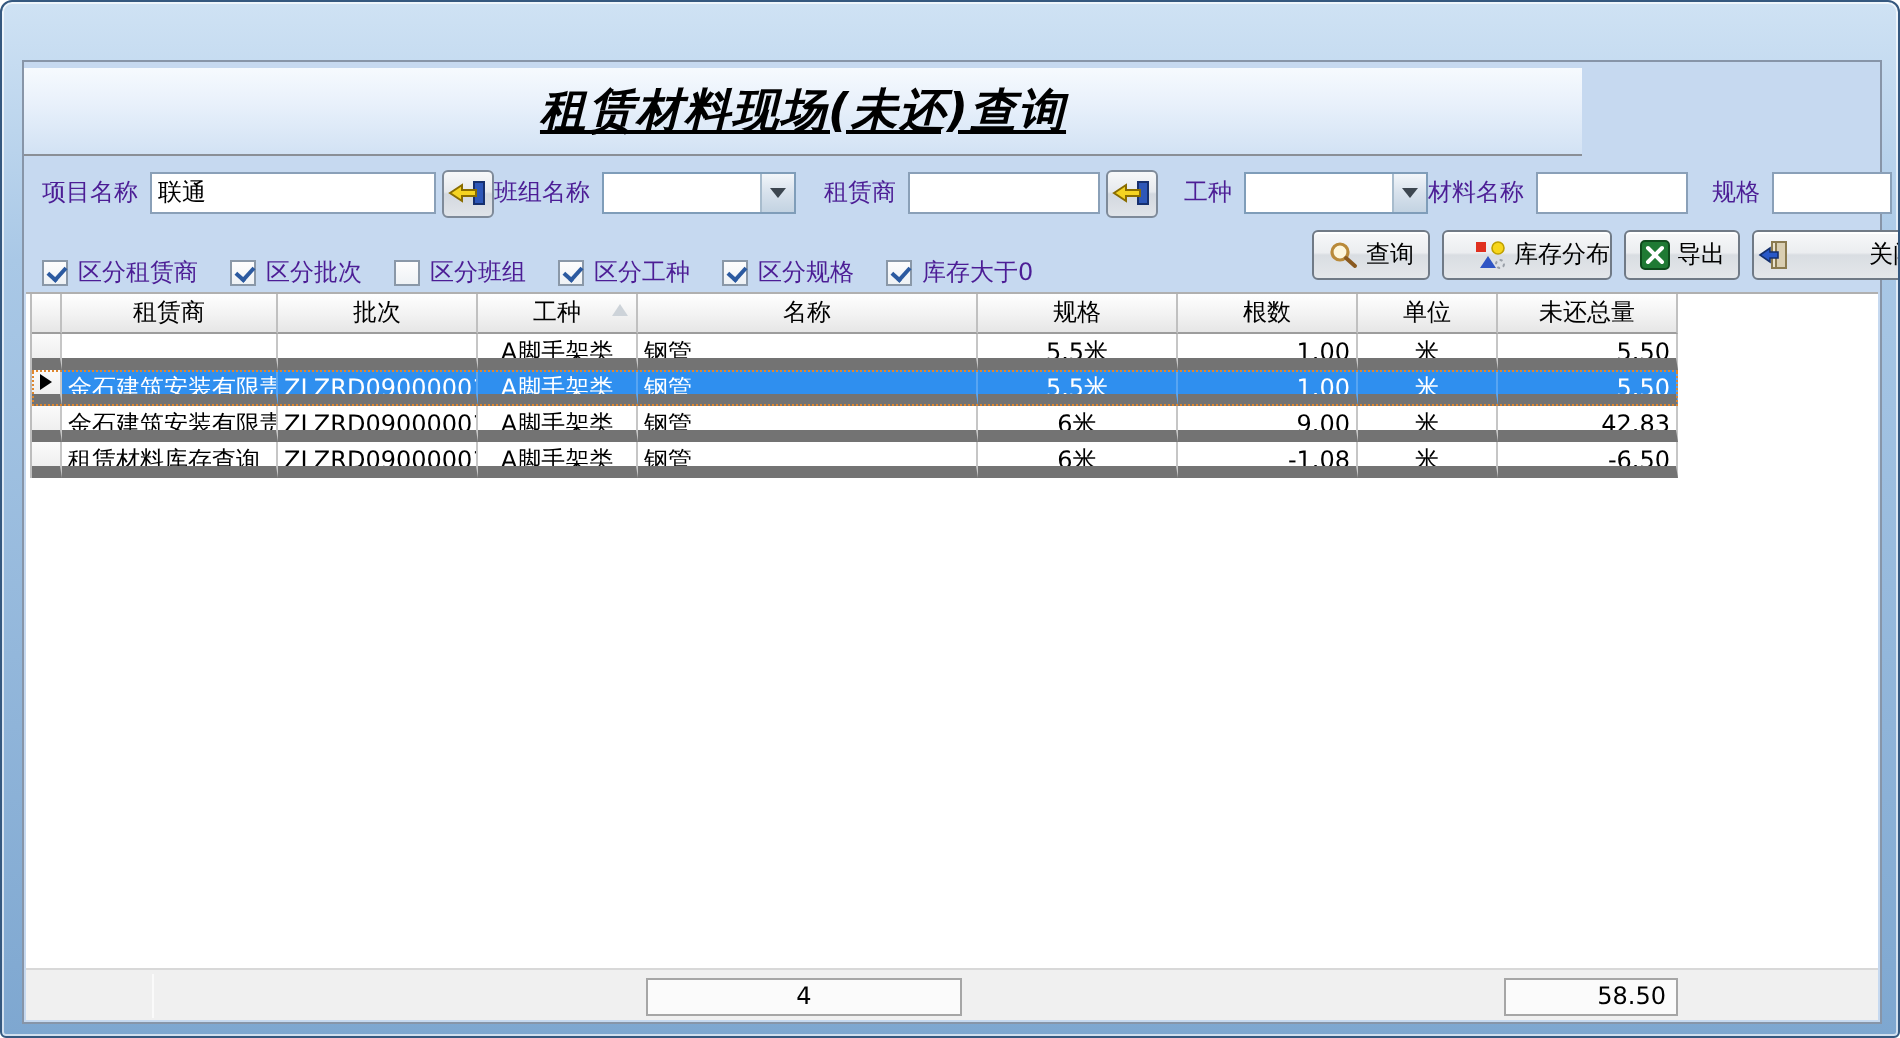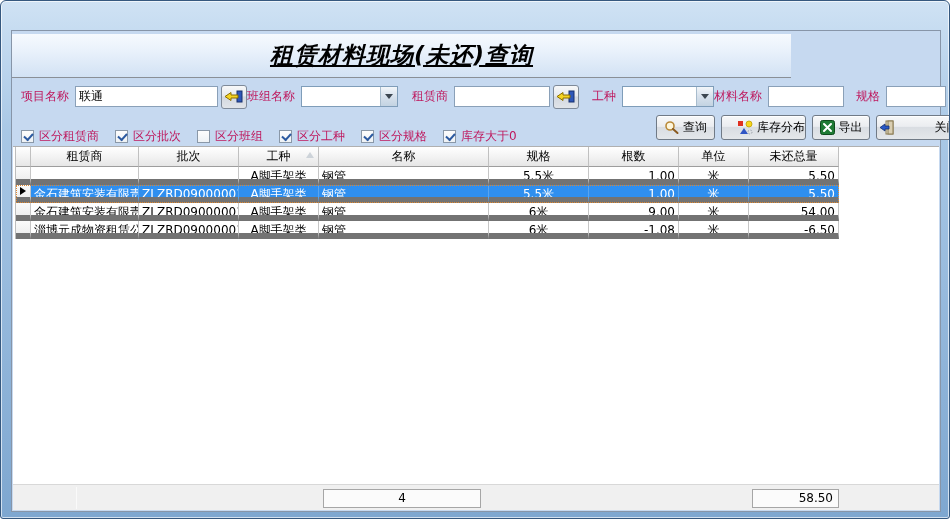--- a/index.html
+++ b/index.html
@@ -32,21 +32,21 @@
     background:#c6d9f0;border:1px solid #8795a8;}
 
   
   .title-panel{position:absolute;left:0;top:3px;width:779px;height:44px;
     background:linear-gradient(#f6fafe,#e9f1fb 40%,#d2e2f4);border-bottom:1px solid #8a8f96;
     display:flex;align-items:center;justify-content:center;font-style:italic;}
   .page-title{font-size:23px;font-weight:bold;color:#000;text-decoration:underline;letter-spacing:1px;}
 
   
   .row1{position:absolute;left:9px;top:53px;height:25px;display:flex;align-items:center;}
-  .lbl{font-size:12px;color:#be185d;white-space:nowrap;text-align:right;}
+  .lbl{font-size:12px;color:#4c1d95;white-space:nowrap;text-align:right;}
   .tbx{height:21px;border:1px solid #8aa0b8;background:#fff;font-size:12px;padding:1px 3px;
     font-family:"DejaVu Sans","Liberation Sans",sans-serif;}
   .combo{height:21px;background:#fff;border:1px solid #7f9db9;display:flex;align-items:stretch;}
   .combo .val{flex:1;}
   .combo .dd{width:17px;border-left:1px solid #a8bccd;background:linear-gradient(#f2f6fa,#d7e1ec 50%,#c3d3e2);
     display:flex;align-items:center;justify-content:center;}
   .tri-down{width:0;height:0;border-left:4px solid transparent;border-right:4px solid transparent;border-top:5px solid #3c4650;}
   .hand-btn{width:26px;height:24px;margin-left:3px;border:1px solid #7e8a99;border-radius:3px;
     background:linear-gradient(#f7f8f9,#e6e9ed 45%,#d3d8df 50%,#e0e4e9);display:flex;align-items:center;justify-content:center;}
 
@@ -255,26 +255,26 @@
 
         <div class="grow">
           <div class="gc rowsel col0"></div>
           <div class="gc col1 ta-l">金石建筑安装有限责</div>
           <div class="gc col2 ta-l">ZLZRD090000012</div>
           <div class="gc col3 ta-c">A脚手架类</div>
           <div class="gc col4 ta-l">钢管</div>
           <div class="gc col5 ta-c">6米</div>
           <div class="gc col6 ta-r">9.00</div>
           <div class="gc col7 ta-c">米</div>
-          <div class="gc col8 ta-r">54.00</div>
+          <div class="gc col8 ta-r">42.83</div>
         </div>
 
         <div class="grow">
           <div class="gc rowsel col0"></div>
-          <div class="gc col1 ta-l">淄博元成物资租赁公</div>
+          <div class="gc col1 ta-l">租赁材料库存查询</div>
           <div class="gc col2 ta-l">ZLZRD090000013</div>
           <div class="gc col3 ta-c">A脚手架类</div>
           <div class="gc col4 ta-l">钢管</div>
           <div class="gc col5 ta-c">6米</div>
           <div class="gc col6 ta-r">-1.08</div>
           <div class="gc col7 ta-c">米</div>
           <div class="gc col8 ta-r">-6.50</div>
         </div>
       </div>
     </div>

